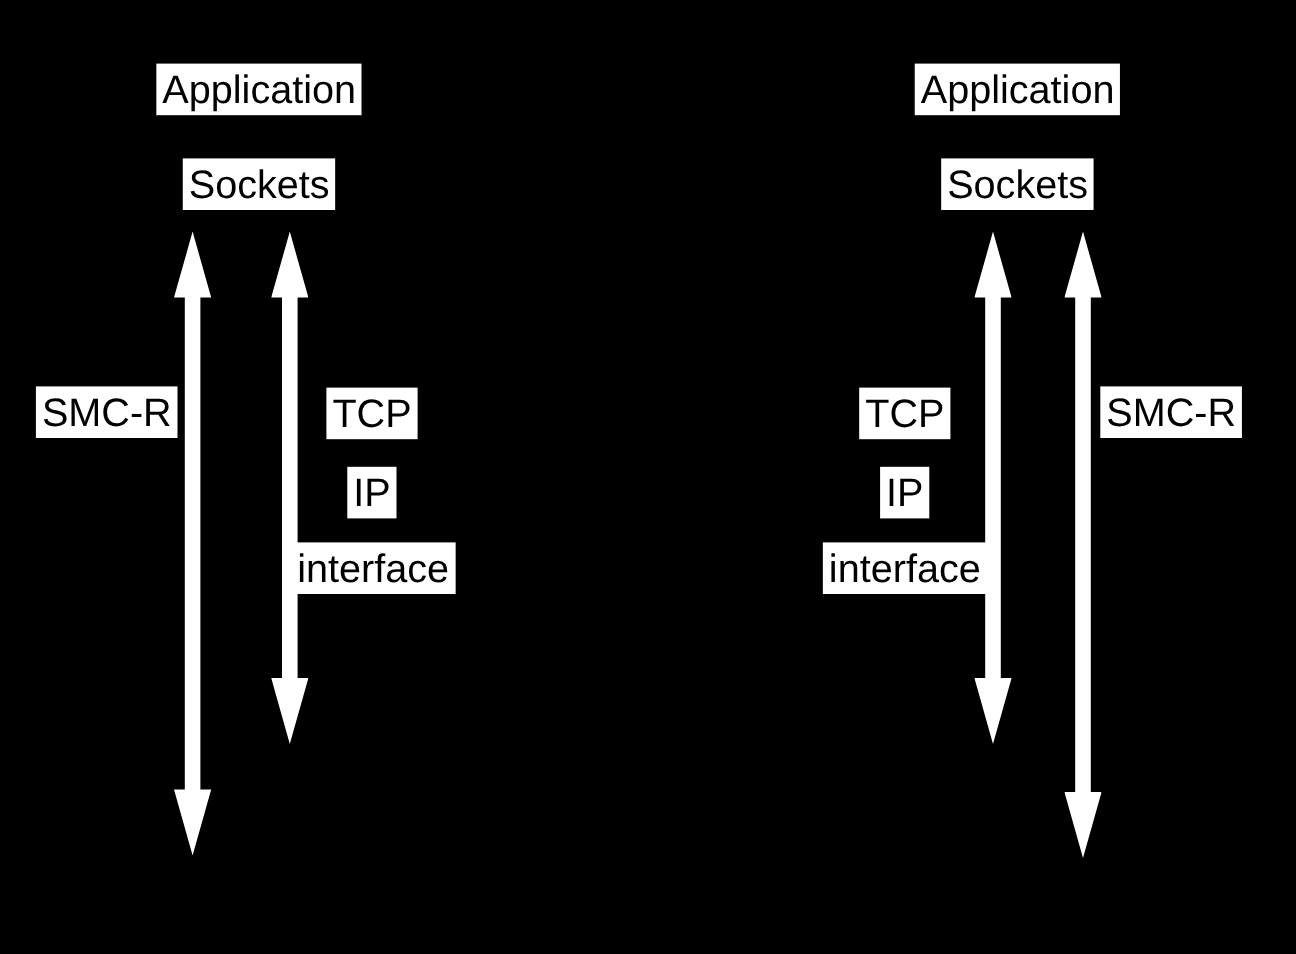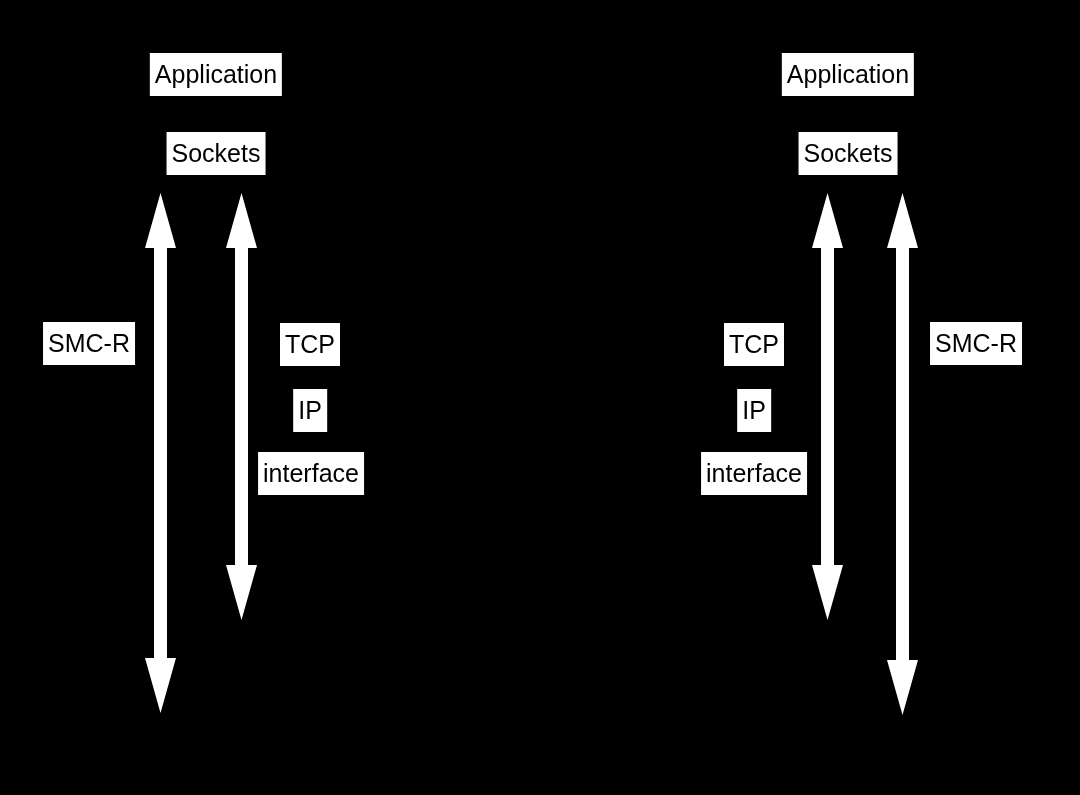--- a/index.html
+++ b/index.html
@@ -18,21 +18,21 @@
   .panel {
     position: absolute;
     inset: 0;
     pointer-events: none;
   }
   .label {
     position: absolute;
     transform: translateX(-50%);
     background: var(--label-bg, #ffffff);
     color: var(--label-fg, #000000);
-    font-size: 25px;
+    font-size: 33px;
     line-height: 41px;
     padding: 1px 5px;
     white-space: nowrap;
     font-weight: 400;
   }
   .arrow {
     position: absolute;
     display: block;
   }
   .arrow polygon {

